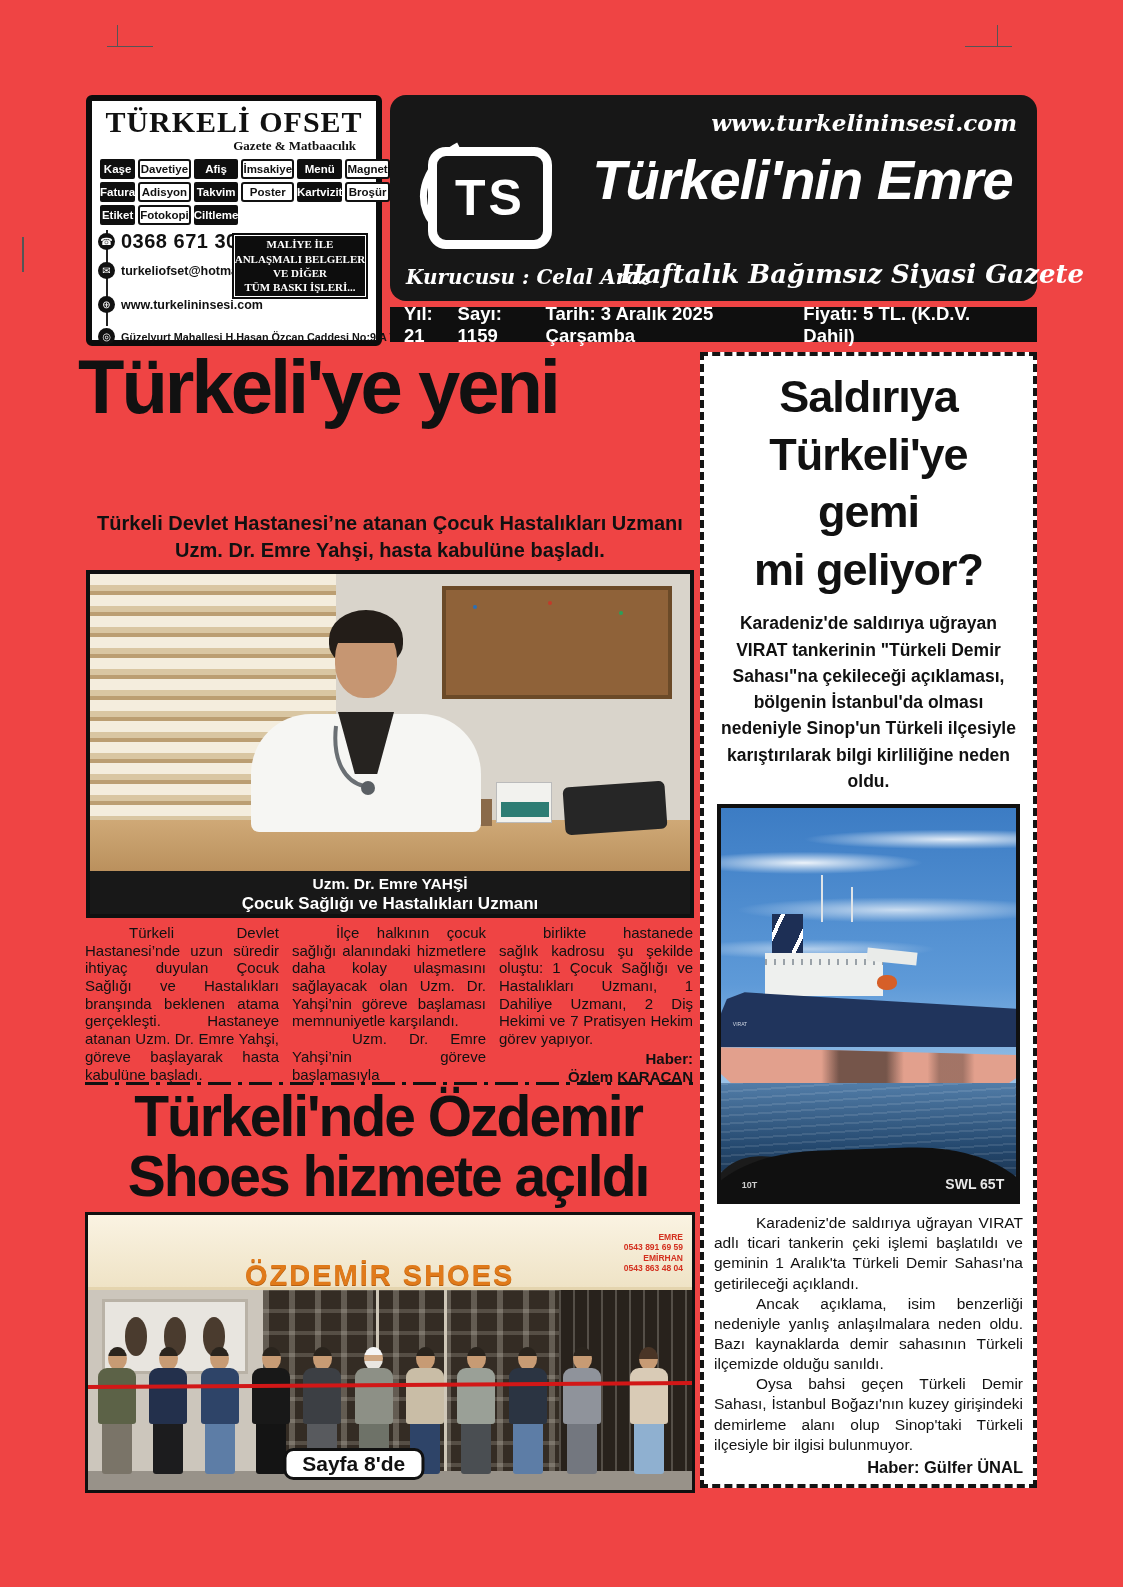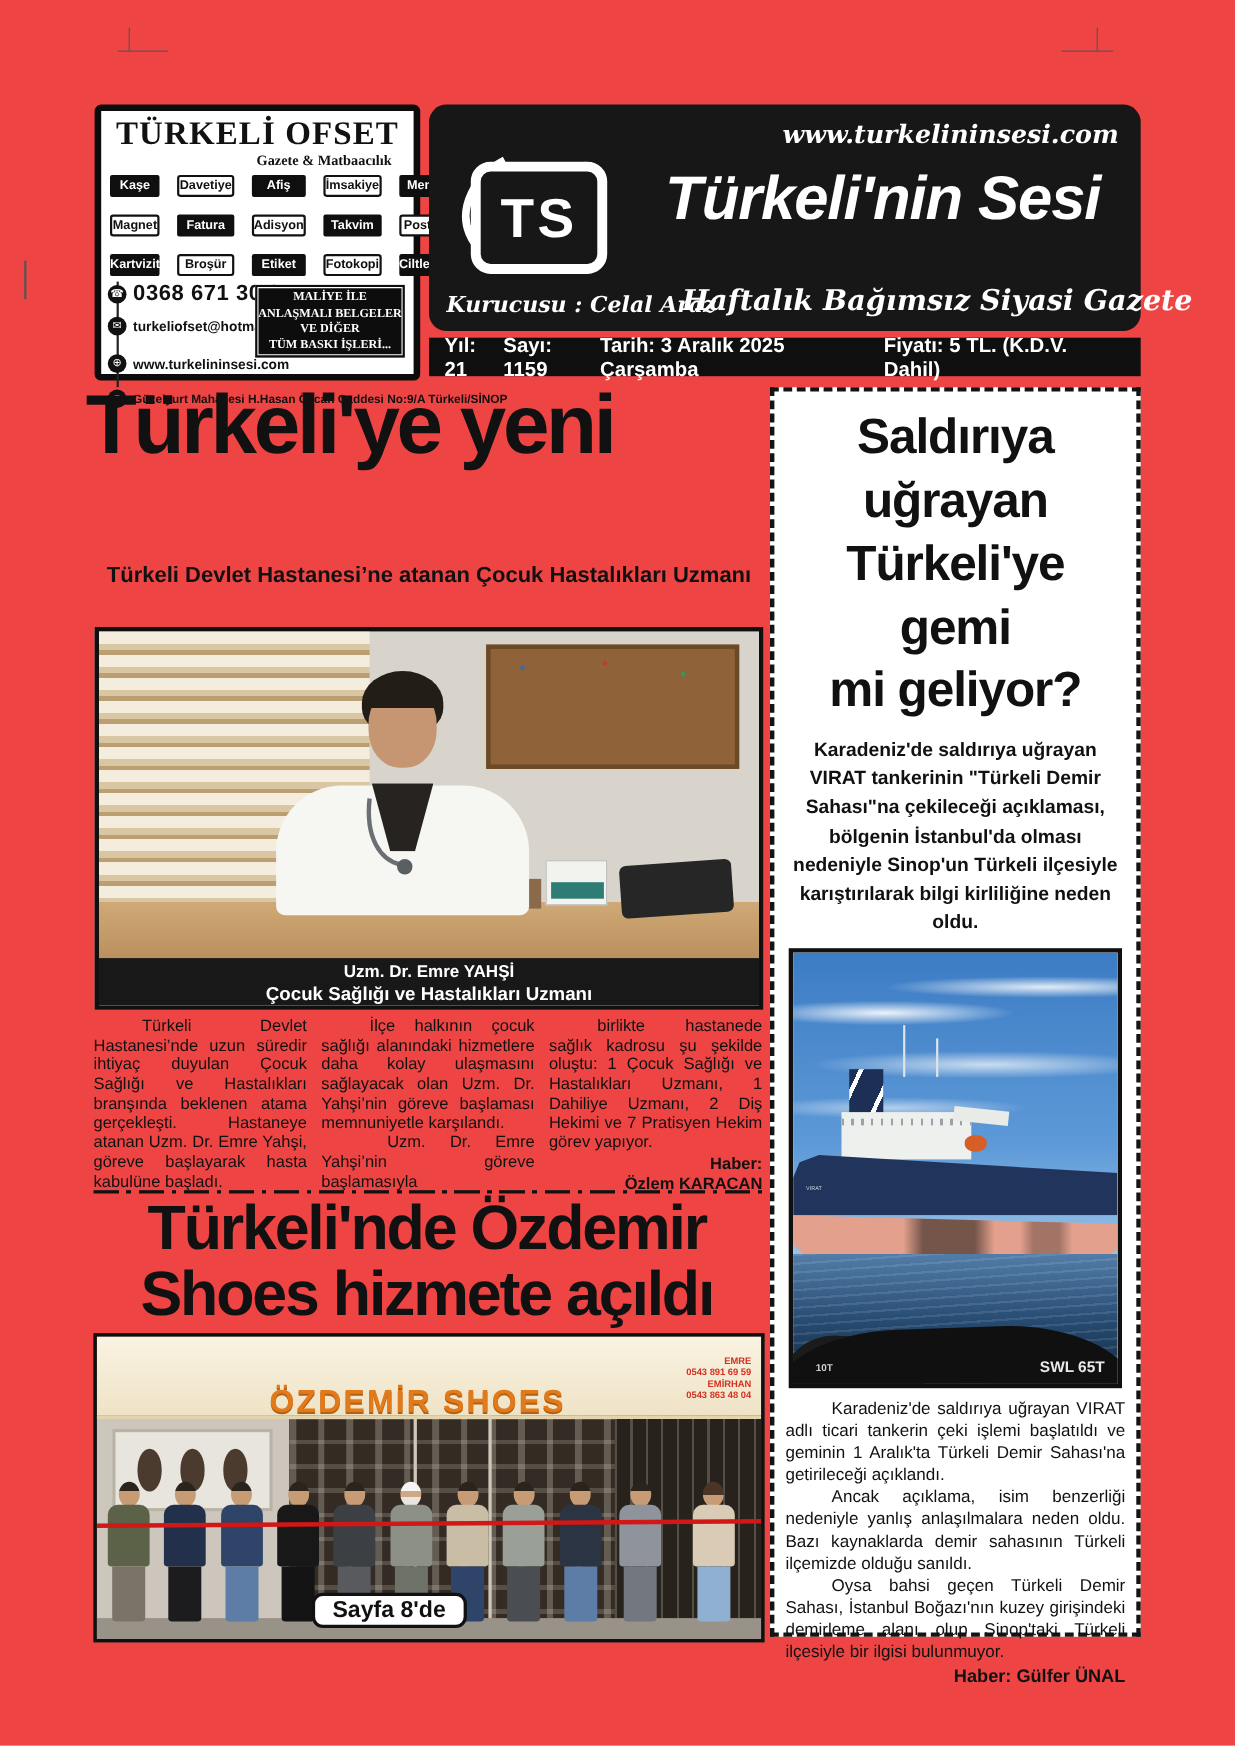--- a/index.html
+++ b/index.html
@@ -8,21 +8,21 @@
   .abs{position:absolute;}
   
   .mark{position:absolute;background:#555;}
   
   #adbox{left:86px;top:95px;width:296px;height:251px;border:6px solid #0c0c0c;border-radius:6px;
          box-sizing:border-box;background:#fff;padding:4px 6px 2px 6px;}
   #ad-title{font-family:"Liberation Serif",serif;font-weight:bold;font-size:30px;letter-spacing:1px;
             text-align:center;line-height:1;margin-top:2px;}
   #ad-sub{font-family:"Liberation Serif",serif;font-weight:bold;font-size:13px;text-align:right;
           margin:1px 14px 0 0;}
-  #ad-grid{display:grid;grid-template-columns:repeat(5,1fr);gap:16px;margin:5px 2px 0 2px;}
+  #ad-grid{display:grid;grid-template-columns:repeat(6,1fr);gap:3px;margin:5px 2px 0 2px;}
   .svc{height:20px;line-height:20px;text-align:center;font-weight:bold;font-size:11.5px;border-radius:2px;}
   .svc.dark{background:#0f0f0f;color:#fff;}
   .svc.light{background:#fff;color:#111;border:2px solid #111;line-height:16px;height:16px;border-radius:3px;}
   #ad-contact{position:relative;margin-top:5px;height:96px;}
   #icon-rail{position:absolute;left:8px;top:0;width:2px;height:96px;background:#222;}
   .crow{position:absolute;left:0px;display:flex;align-items:center;}
   .cicon{width:17px;height:17px;border-radius:50%;background:#111;color:#fff;font-size:10px;line-height:17px;
          text-align:center;margin-right:6px;flex:0 0 17px;}
   .phone-txt{font-size:20px;font-weight:bold;letter-spacing:.5px;}
   .small-txt{font-size:12.5px;font-weight:bold;}
@@ -225,37 +225,38 @@
   <div id="masthead" class="abs">
     <div id="ts-logo">
       <svg class="swirl" width="148" height="158" viewBox="0 0 148 158">
         <ellipse cx="70" cy="76" rx="62" ry="50" transform="rotate(-22 70 76)" fill="none" stroke="#ffffff" stroke-width="7" stroke-dasharray="105 75" stroke-dashoffset="28"></ellipse>
       </svg>
       <div id="ts-rect">
         <span>TS</span>
       </div>
     </div>
     <div id="mh-site">www.turkelininsesi.com</div>
-    <div id="mh-title">Türkeli'nin Sesi</div>
+    <div id="mh-title">Türkeli'nin Emre</div>
     <div id="mh-founder">Kurucusu : Celal Araz</div>
     <div id="mh-tagline">Haftalık Bağımsız Siyasi Gazete</div>
   </div>
 
   <div id="infobar" class="abs">
     <span>Yıl: 21</span>
     <span>Sayı: 1159</span>
     <span>Tarih: 3 Aralık 2025 Çarşamba</span>
     <span>Fiyatı: 5 TL. (K.D.V. Dahil)</span>
   </div>
 
   <div id="h1main" class="abs">
     <div>Türkeli'ye yeni</div>
   </div>
   <div id="subhead" class="abs">
     <div>Türkeli Devlet Hastanesi’ne atanan Çocuk Hastalıkları Uzmanı</div>
+    <div>Uzm. Dr. Emre Yahşi, hasta kabulüne başladı.</div>
   </div>
 
   <div id="docphoto" class="abs">
     <div id="doc-art">
       <div id="blinds"></div>
       <div id="corkboard">
         <span class="pin" style="left:12%;top:14%;background:#2a6fb8;"></span>
         <span class="pin" style="left:46%;top:10%;background:#c23a2a;"></span>
         <span class="pin" style="left:78%;top:20%;background:#2aa05a;"></span>
       </div>
@@ -382,21 +383,20 @@
         <div class="p-torso" style="background:#d9cbb6;"></div>
         <div class="p-legs" style="background:#8fb0d0;"></div>
       </div>
 
     <div id="badge8">Sayfa 8'de</div>
   </div>
 
   <div id="sidecol" class="abs">
     <div id="sidehead">
       <div>Saldırıya</div>
-      <div>uğrayan</div>
       <div>Türkeli'ye</div>
       <div>gemi</div>
       <div>mi geliyor?</div>
     </div>
     <div id="sidelead">Karadeniz'de saldırıya uğrayan VIRAT tankerinin "Türkeli Demir Sahası"na çekileceği açıklaması, bölgenin İstanbul'da olması nedeniyle Sinop'un Türkeli ilçesiyle karıştırılarak bilgi kirliliğine neden oldu.</div>
 
     <div id="shipphoto">
       <div id="sky"></div>
       <div class="mast" style="left:34%;top:17%;height:12%;"></div>
       <div class="mast" style="left:44%;top:20%;height:9%;"></div>

